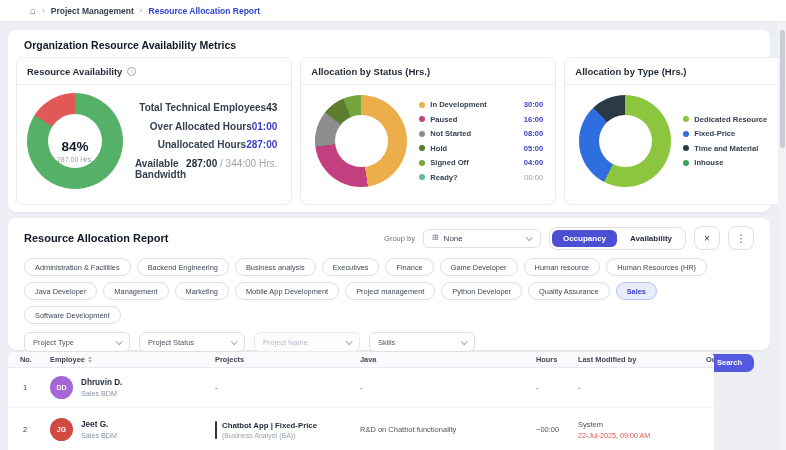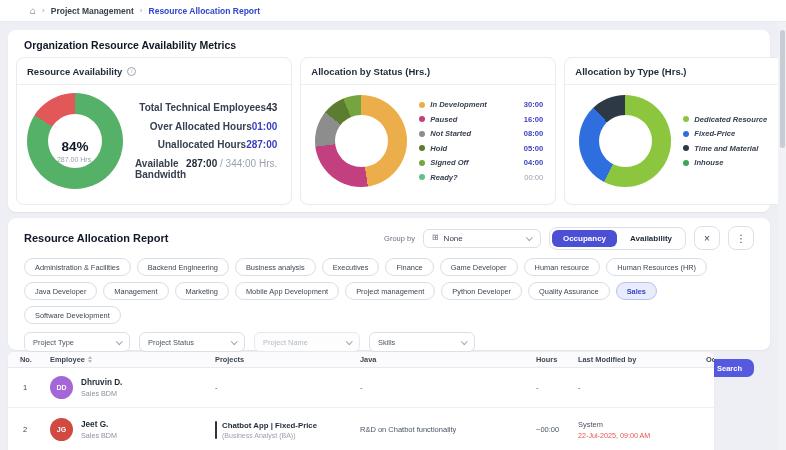--- a/index.html
+++ b/index.html
@@ -36,21 +36,21 @@
   .donut-hrs { font-size:7px; color:#98a1ad; }
   .stats { flex:1; display:flex; flex-direction:column; gap:7.5px; padding-right:4px; }
   .stat-row { display:flex; justify-content:flex-end; align-items:baseline; font-size:10px; }
   .stat-label { color:#374151; font-weight:600; }
   .stat-value { font-weight:700; color:#1f2937; white-space:nowrap; }
   .stat-value.indigo { color:#3a3fc1; }
   .stat-suffix { color:#9aa1ad; font-weight:400; }
   .legend { display:flex; flex-direction:column; gap:5.5px; width:124px; margin-left:auto; margin-right:2px; }
   .legend-row { display:flex; align-items:center; gap:5px; font-size:7.6px; }
   .dot { width:6px; height:6px; border-radius:50%; flex:none; }
-  .legend-label { color:#374151; font-weight:600;font-style:italic; }
+  .legend-label { color:#374151; font-weight:600; }
   .legend-value { margin-left:auto; font-weight:700; color:#3a3fc1; }
   .legend-value.zero { color:#9aa1ad; font-weight:400; }
   
   #report { top:218px; left:8px; width:762px; height:132px; }
   .report-header { display:flex; align-items:center; padding:8px 16px 5px; }
   .report-title { font-size:11px; font-weight:700; color:#111827; }
   .controls { margin-left:auto; display:flex; align-items:center; gap:8px; }
   .groupby-label { font-size:7.5px; color:#6b7280; }
   .gselect { display:flex; align-items:center; gap:5px; border:1px solid #dcdfe6; border-radius:6px;
     padding:4px 8px; width:118px; font-size:8px; color:#374151; background:#fff; cursor:pointer; }
@@ -61,21 +61,21 @@
   .toggle-group { display:flex; border:1px solid #dcdfe6; border-radius:8px; padding:2px; gap:2px; background:#fff; }
   .toggle-btn { padding:4px 11px; border-radius:6px; font-size:8px; font-weight:600; color:#1f2937; cursor:pointer; }
   .toggle-btn.active { background:#4a4fd3; color:#fff; }
   .icon-btn { width:26px; height:24px; border:1px solid #dcdfe6; border-radius:8px; background:#fff;
     display:flex; align-items:center; justify-content:center; font-size:10px; color:#374151; cursor:pointer; }
   .chips { display:flex; flex-wrap:wrap; gap:6px; padding:3px 16px 6px; }
   .chip { border:1px solid #d9dde4; border-radius:10px; padding:3.5px 10px; font-size:7.4px;
     color:#3f4754; background:#fff; font-weight:500; cursor:pointer; white-space:nowrap; }
   .chip.selected { background:#e9ecfb; border-color:#b9c0f2; color:#3a41c6; font-weight:700; }
   .filters { padding:2px 16px 0; }
-  .filter-row { display:flex; gap:9px; margin-bottom:6px; align-items:center; }
+  .filter-row { display:flex; gap:9px; align-items:flex-end; }
   .fselect { width:106px; height:20px; border:1px solid #dcdfe6; border-radius:6px; background:#fff;
     display:flex; align-items:center; justify-content:space-between; padding:0 8px; font-size:7.4px; color:#4b5563; cursor:pointer; }
   .fselect.disabled { color:#b3bac6; background:#fdfdfe; border-color:#e6e9ef; }
   .filter-actions { margin-left:auto; display:flex; gap:8px; align-items:center; }
   .clear-btn { display:flex; gap:5px; align-items:center; border:1px solid #dcdfe6; border-radius:7px;
     padding:4px 10px; font-size:7.5px; background:#fff; font-weight:600; color:#374151; cursor:pointer; }
   .eraser-ic { width:7px; height:4px; border:1px solid #6b7280; border-radius:1px; transform:rotate(-35deg); display:inline-block; }
   .search-btn { display:flex; gap:5px; align-items:center; background:#5459e0; color:#fff; border:none;
     border-radius:7px; padding:4.5px 12px; font-size:7.5px; font-weight:600; cursor:pointer; }
   

